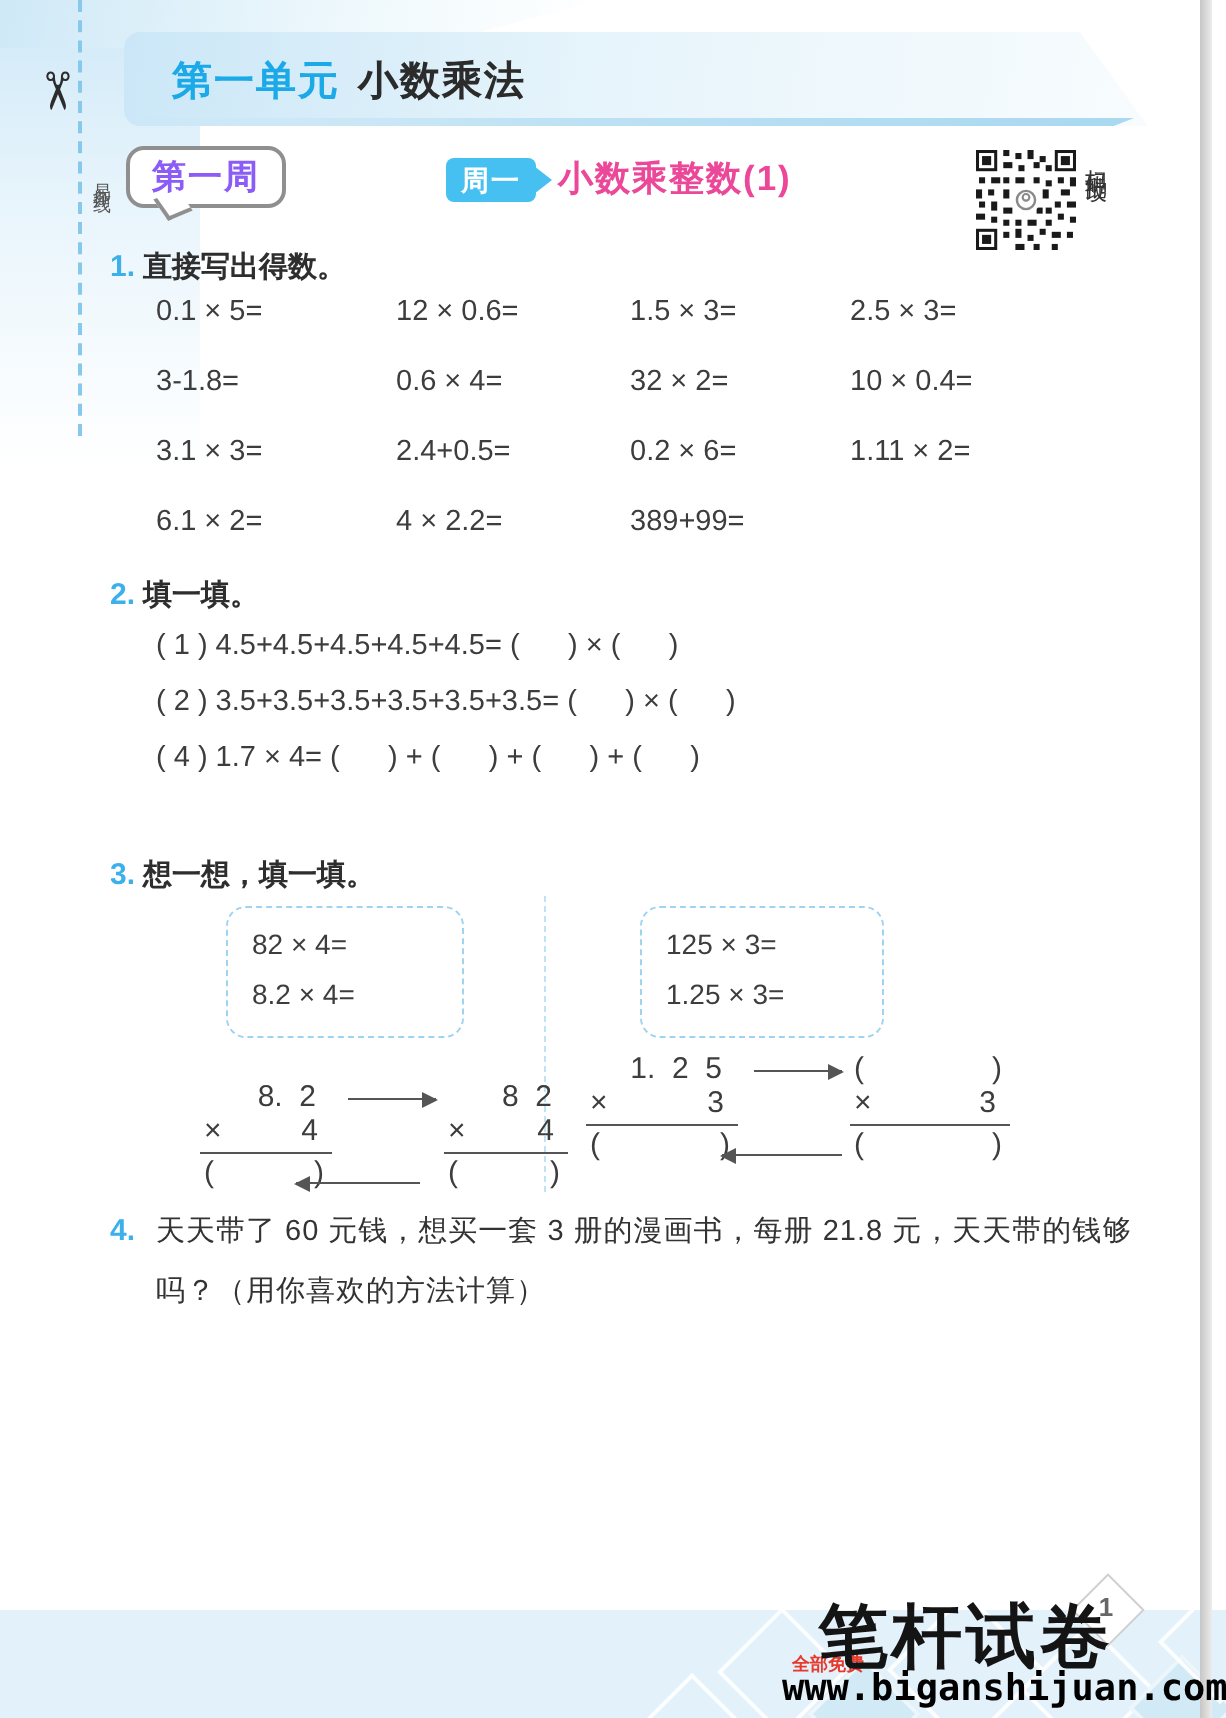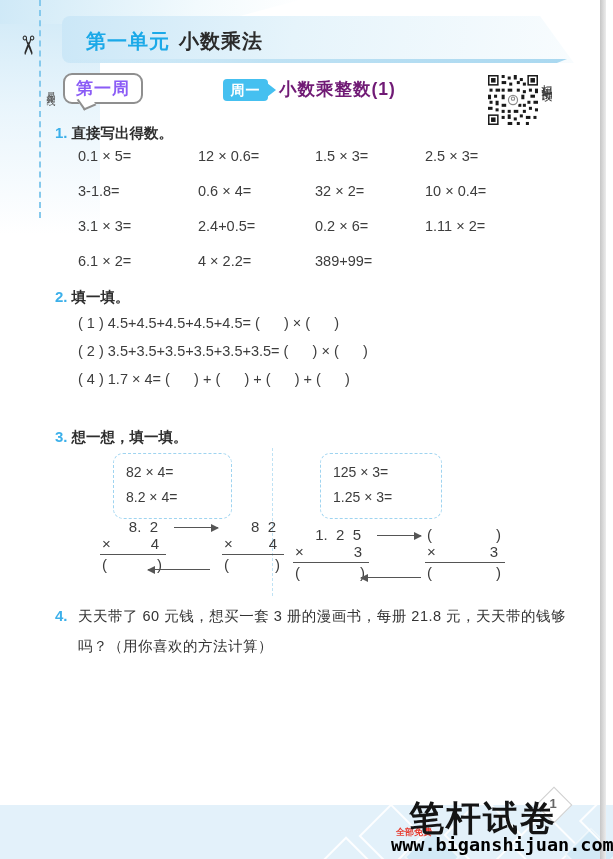--- a/index.html
+++ b/index.html
@@ -37,21 +37,21 @@
     font-size:17px;font-weight:bold;color:#8b5cf6;letter-spacing:1px;}
   .week-bubble::after{content:'';position:absolute;bottom:-7px;left:15px;width:11px;height:11px;
     background:#fff;border-right:2px solid #8f8f8f;border-bottom:2px solid #8f8f8f;
     transform:rotate(55deg) skewX(-12deg);}
   .day-badge{position:absolute;left:223px;top:79px;width:45px;height:22px;
     background:#45c0f0;border-radius:4px;color:#fff;font-size:14px;font-weight:bold;
     text-align:center;line-height:22px;letter-spacing:1px;}
   .day-badge::after{content:'';position:absolute;right:-8px;top:4px;
     border-left:9px solid #45c0f0;border-top:7px solid transparent;border-bottom:7px solid transparent;}
   .lesson-title{position:absolute;left:279px;top:77px;font-size:17.5px;font-weight:bold;
-    color:#701a75;letter-spacing:1px;}
+    color:#ec4899;letter-spacing:1px;}
 
   
   .qr{position:absolute;left:488px;top:74px;}
   .qr-caption{position:absolute;left:539px;top:76px;writing-mode:vertical-rl;
     font-size:11px;letter-spacing:2px;color:#333;}
 
   
   .q-num{color:#3cb0ea;font-weight:bold;font-size:15px;}
   .q-title{font-weight:bold;font-size:14.5px;color:#2e2e2e;margin-left:4px;}
   .q-head{position:absolute;left:55px;}
@@ -235,21 +235,21 @@
   <div class="dash-box" style="left:113px;top:453px;">
     <div class="pre">82 × 4=</div>
     <div class="pre">8.2 × 4=</div>
   </div>
   <div class="dash-box" style="left:320px;top:453px;width:108px;">
     <div class="pre">125 × 3=</div>
     <div class="pre">1.25 × 3=</div>
   </div>
   <div class="q3-divider"></div>
 
-  <div class="vm-pair" style="left:100px;top:518px;width:190px;">
+  <div class="vm-pair" style="left:100px;top:540px;width:190px;">
     <div class="vm" style="left:0;width:66px;">
       <div class="vm-t pre">8.  2</div>
       <div class="vm-m">
         <span>×</span>
         <span>4</span>
       </div>
       <div class="vm-r">
         <span>(</span>
         <span>)</span>
       </div>

